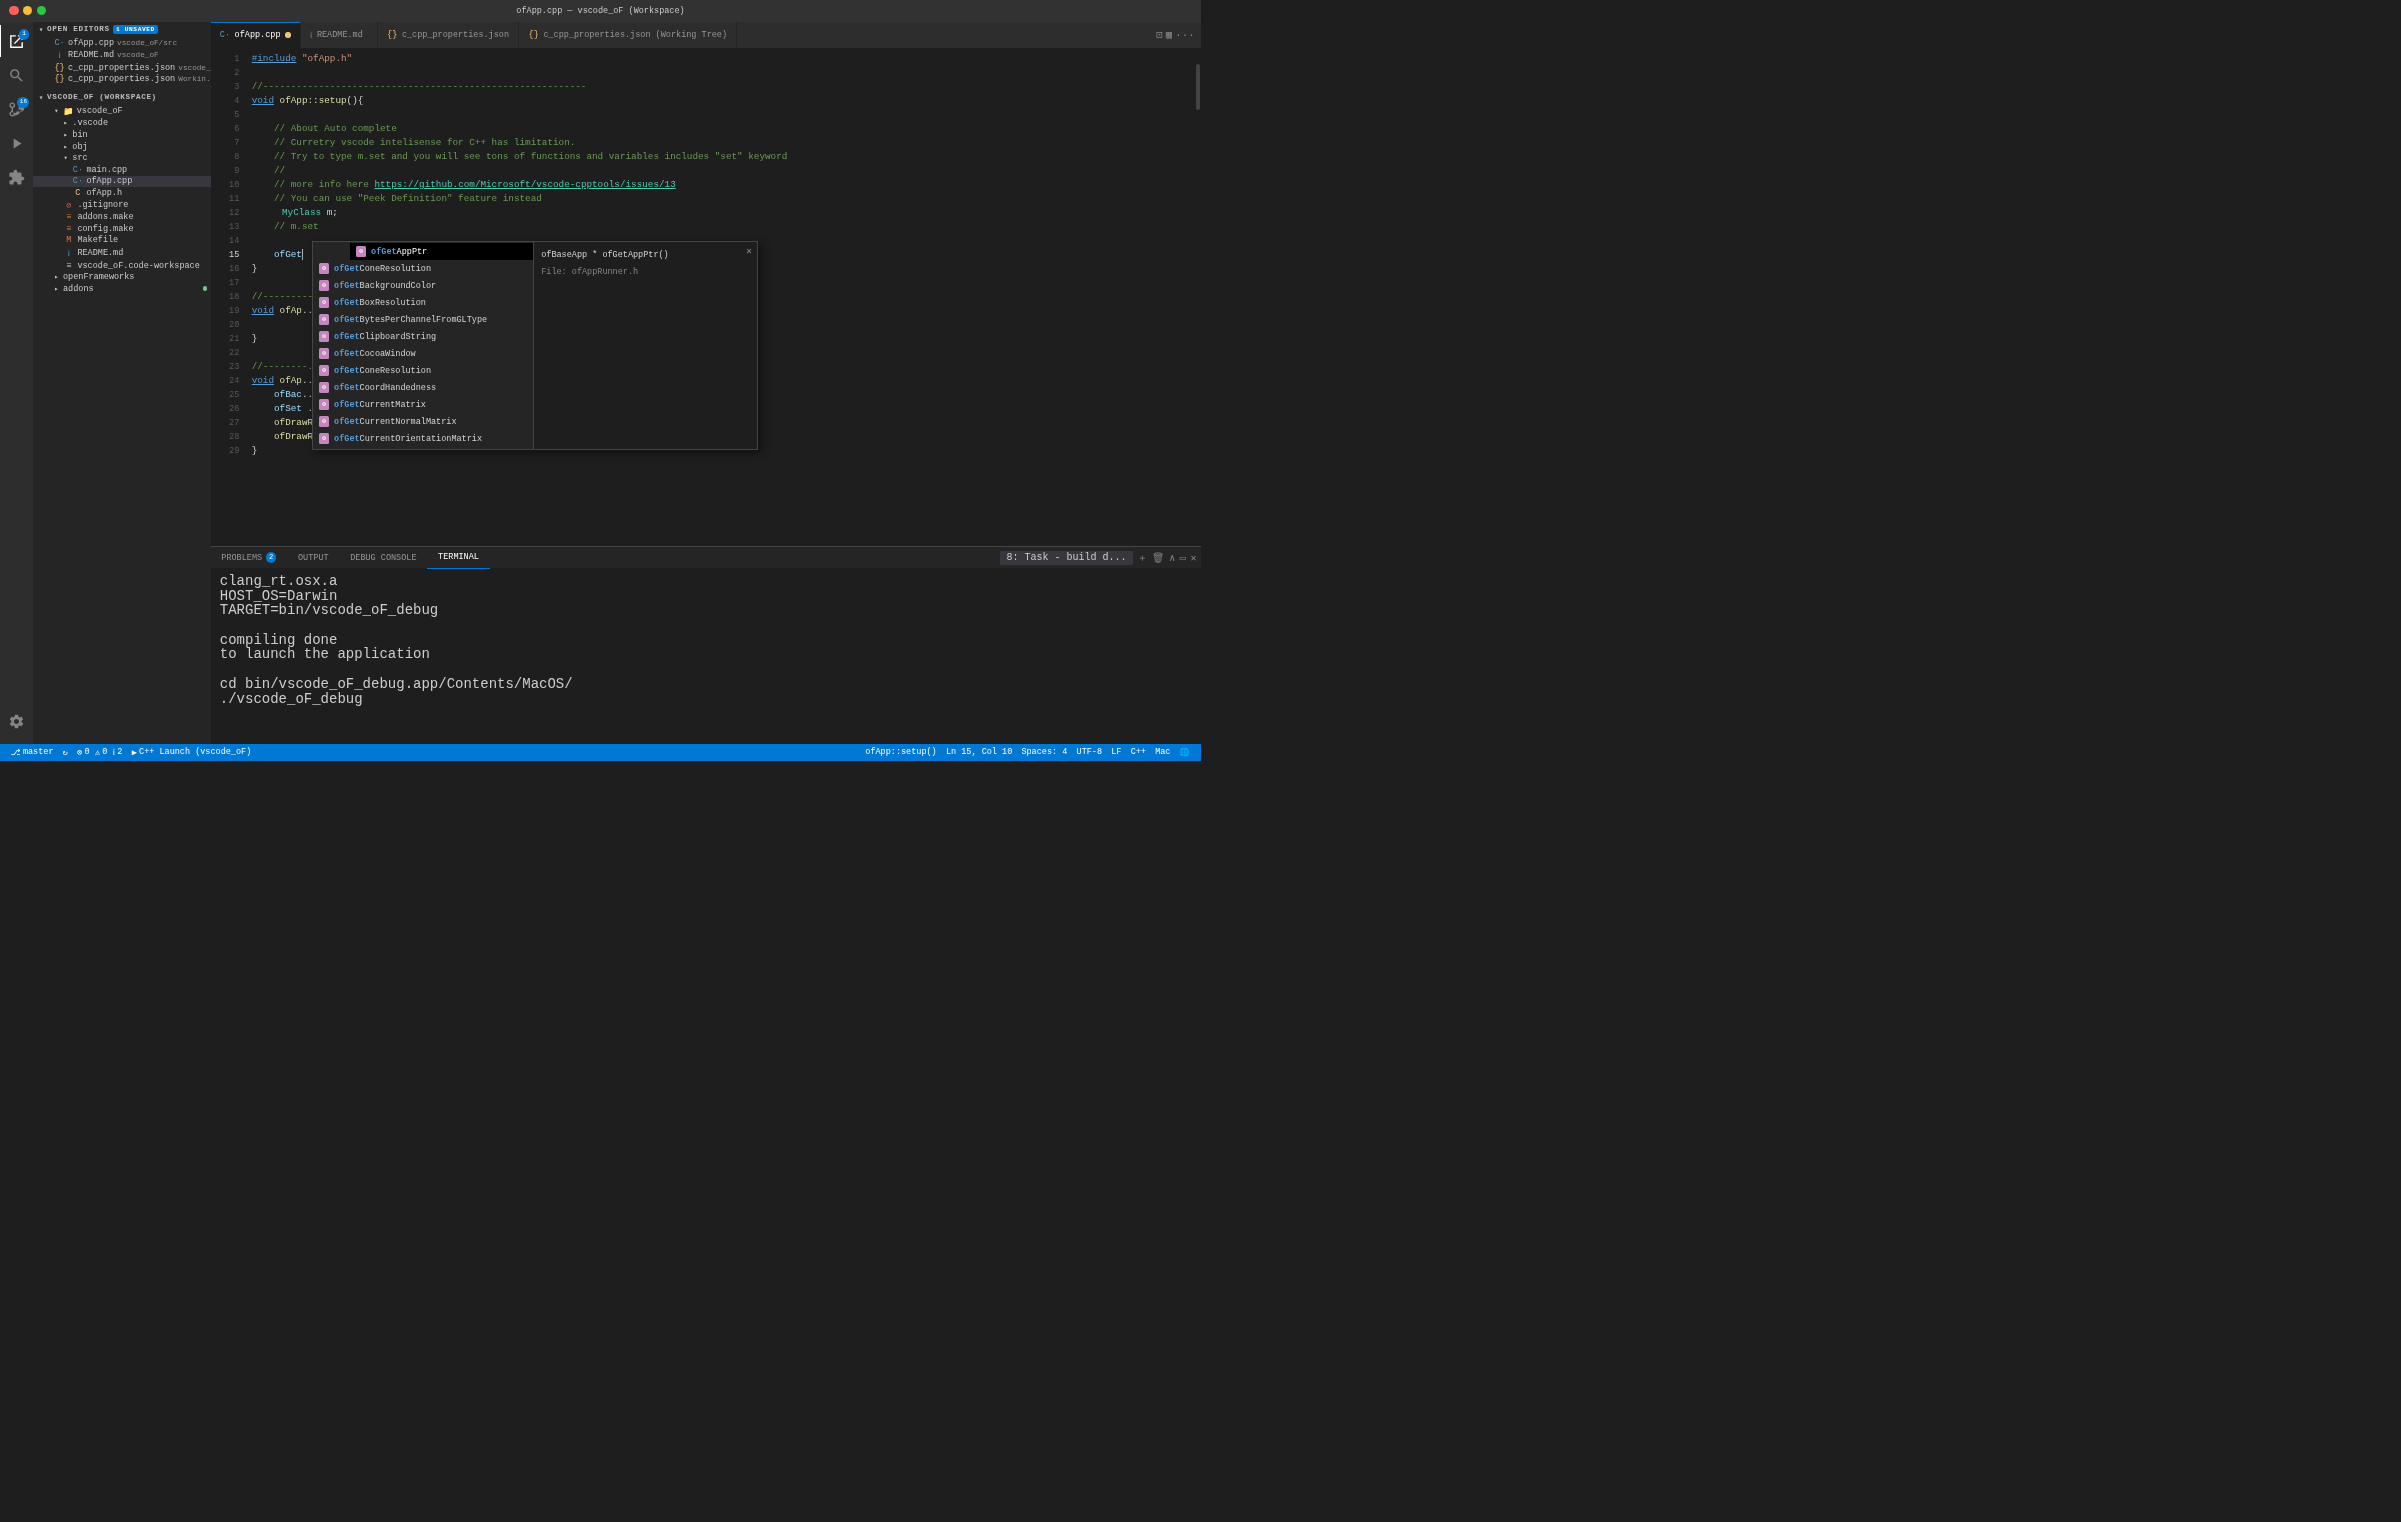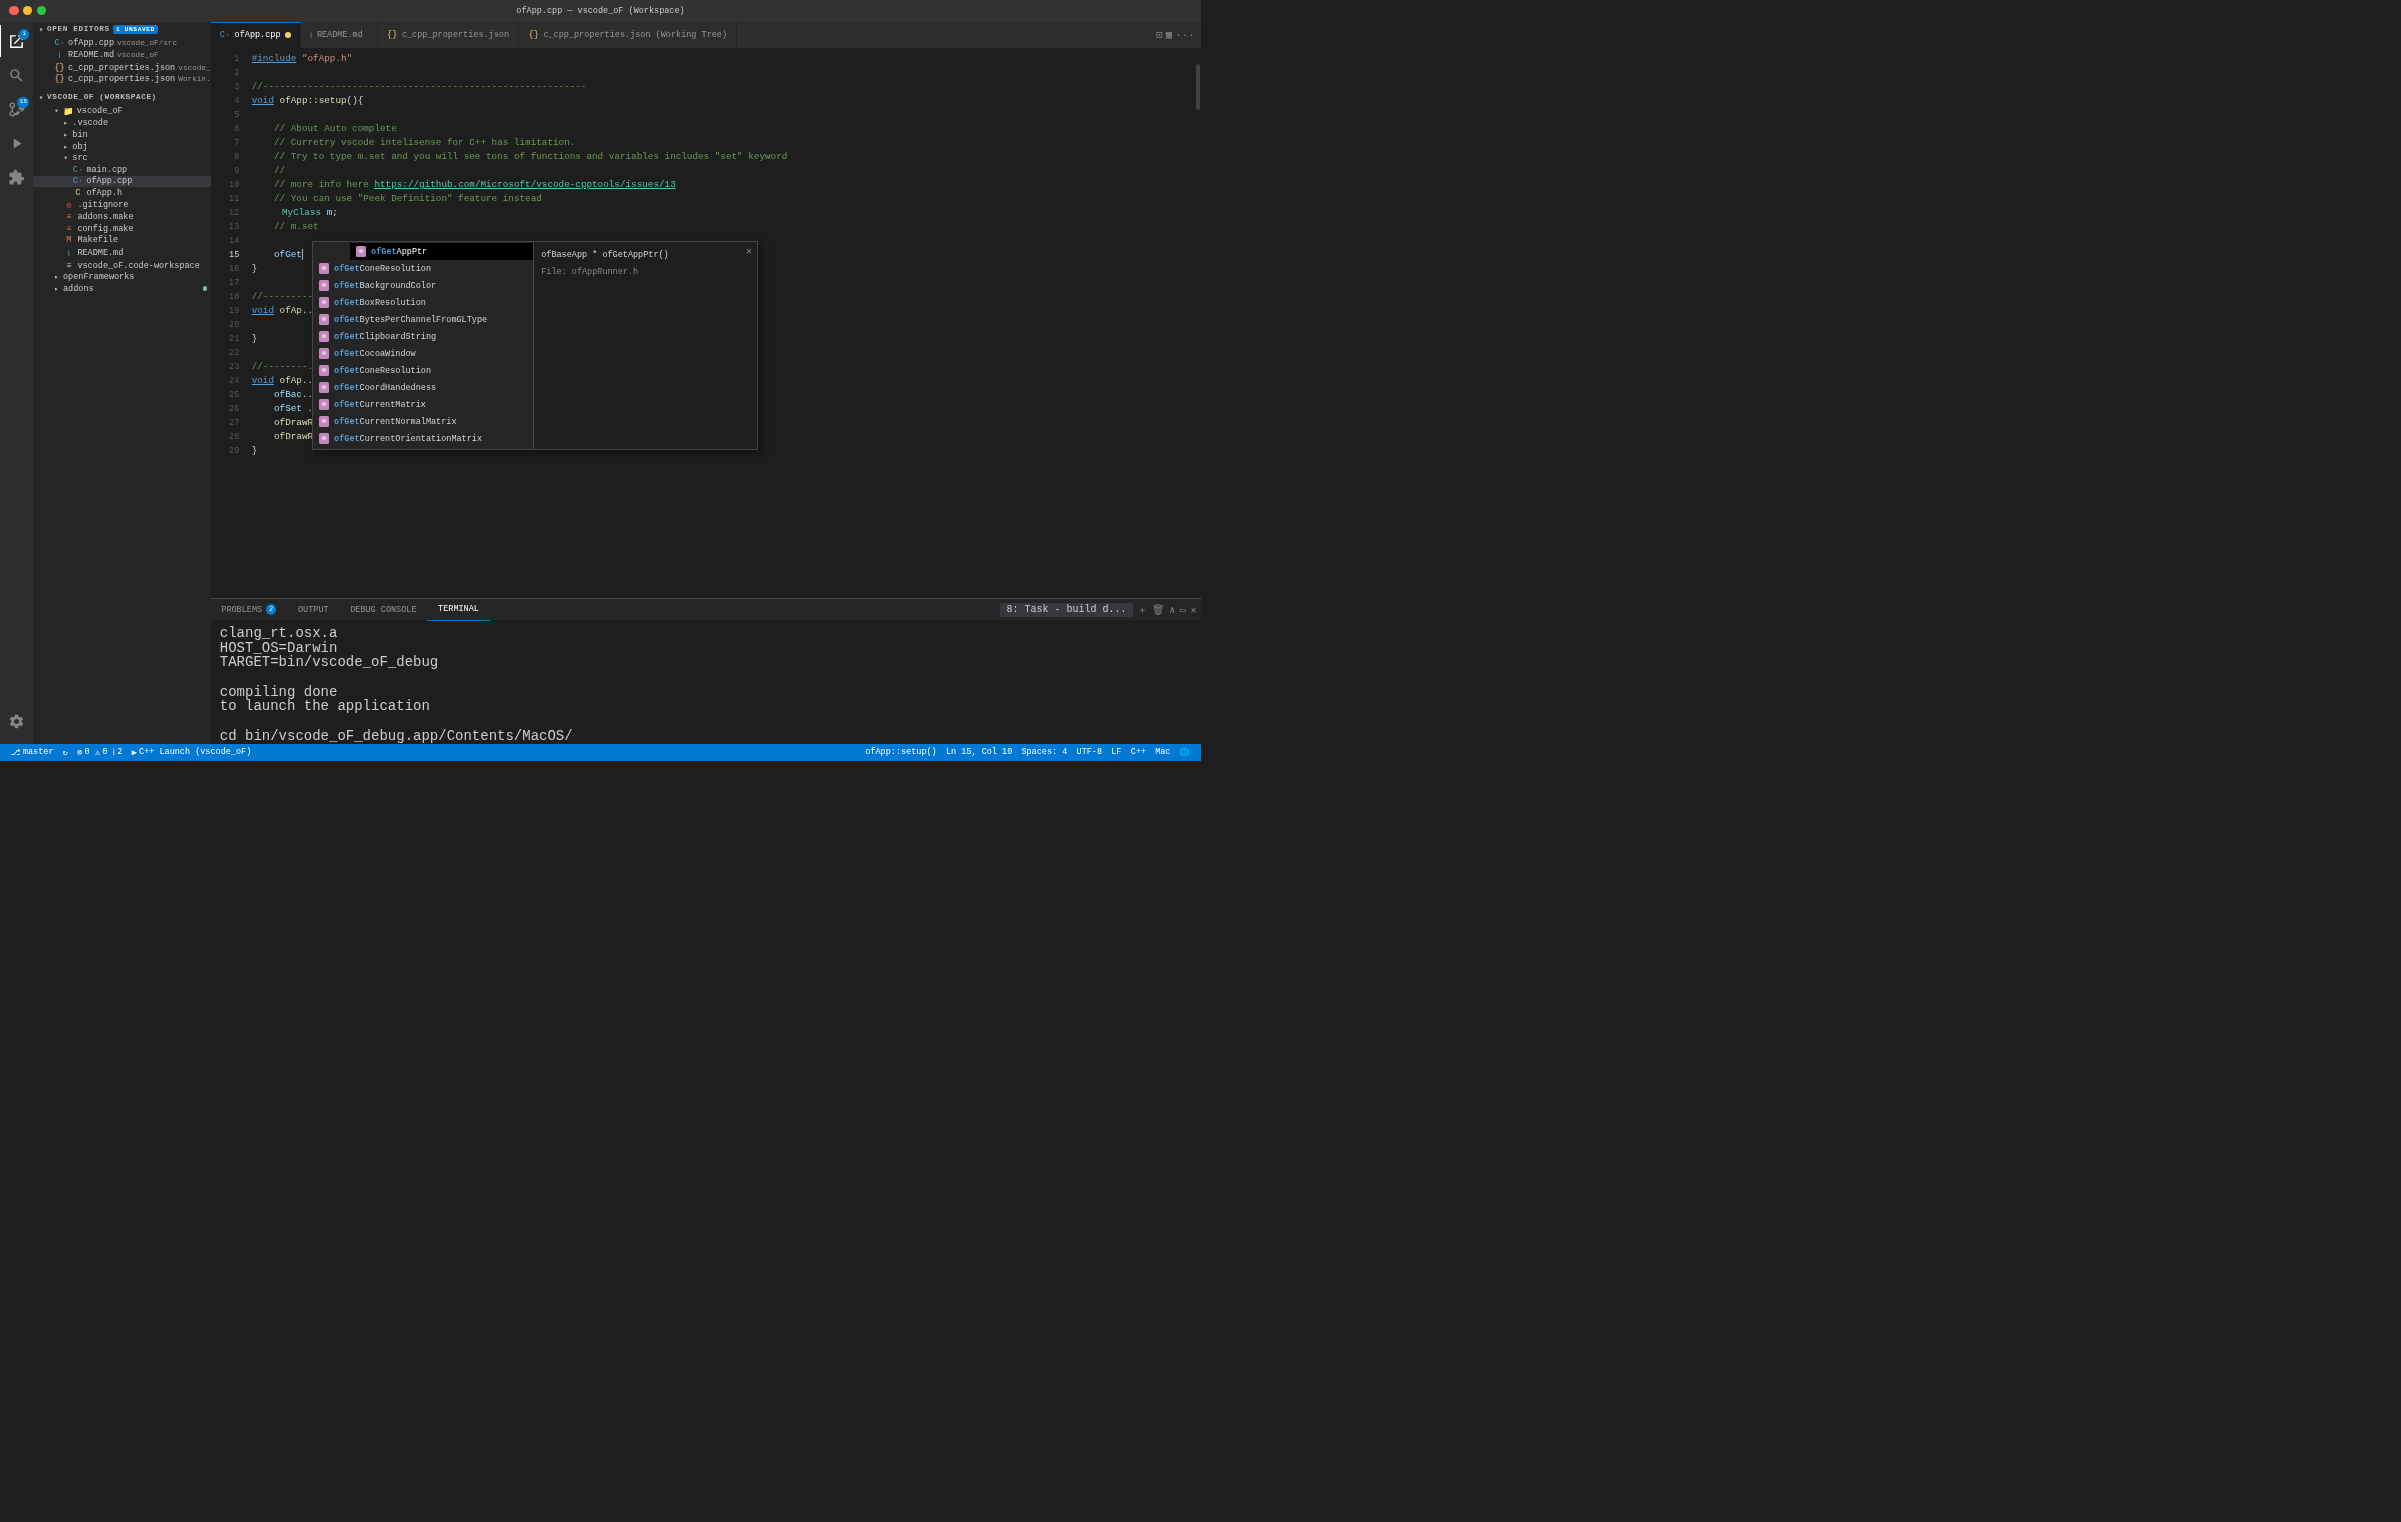--- a/index.html
+++ b/index.html
@@ -335,21 +335,21 @@
       width: 4.6px;
       margin: 0 0.8px;
       height: 46px;
       background: #424242;
       border-radius: 2.3px;
       margin-top: 15.5px;
     }
 
     
     .panel {
-      height: 146px;
+      height: 198px;
       background: #1e1e1e;
       border-top: 0.8px solid #454545;
       display: flex;
       flex-direction: column;
     }
     .panel-tabs {
       display: flex;
       align-items: center;
       background: #252526;
       height: 22.4px;

